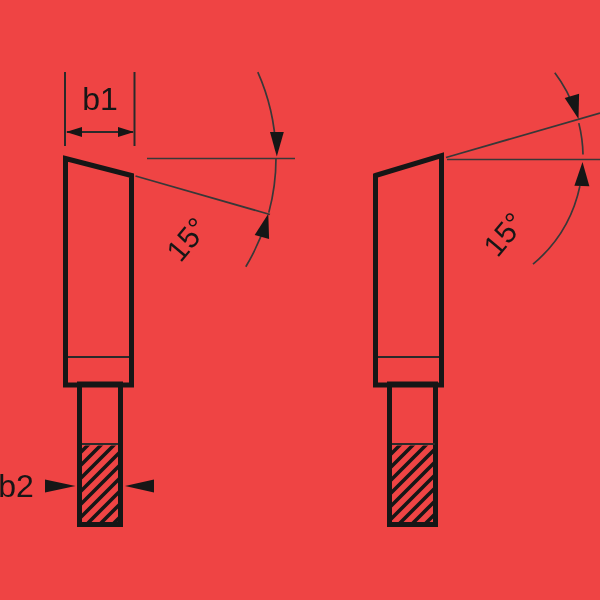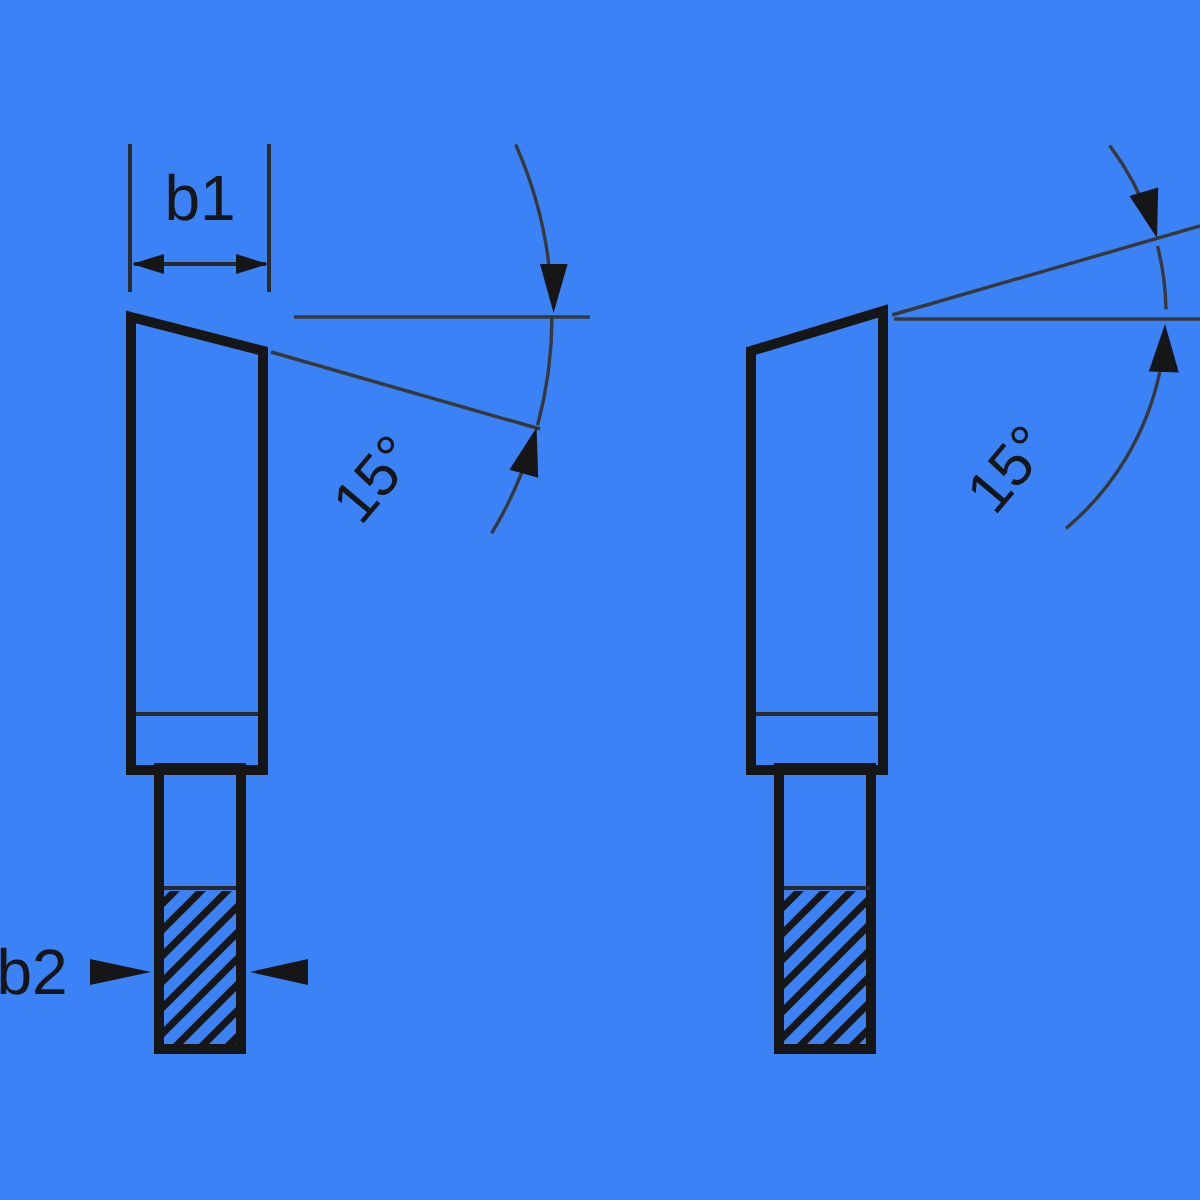--- a/index.html
+++ b/index.html
@@ -7,21 +7,21 @@
     padding: 0;
     width: 600px;
     height: 600px;
     background: #ffffff;
     overflow: hidden;
   }
   .stage {
     position: relative;
     width: 600px;
     height: 600px;
-    background: #3b82f6;
+    background: #ef4444;
   }
   svg { display: block; }
   .dim-text {
     font-family: "Liberation Sans", "DejaVu Sans", sans-serif;
     font-size: 32px;
     font-weight: 500;
     fill: #161616;
   }
   .angle-text {
     font-family: "Liberation Sans", "DejaVu Sans", sans-serif;

